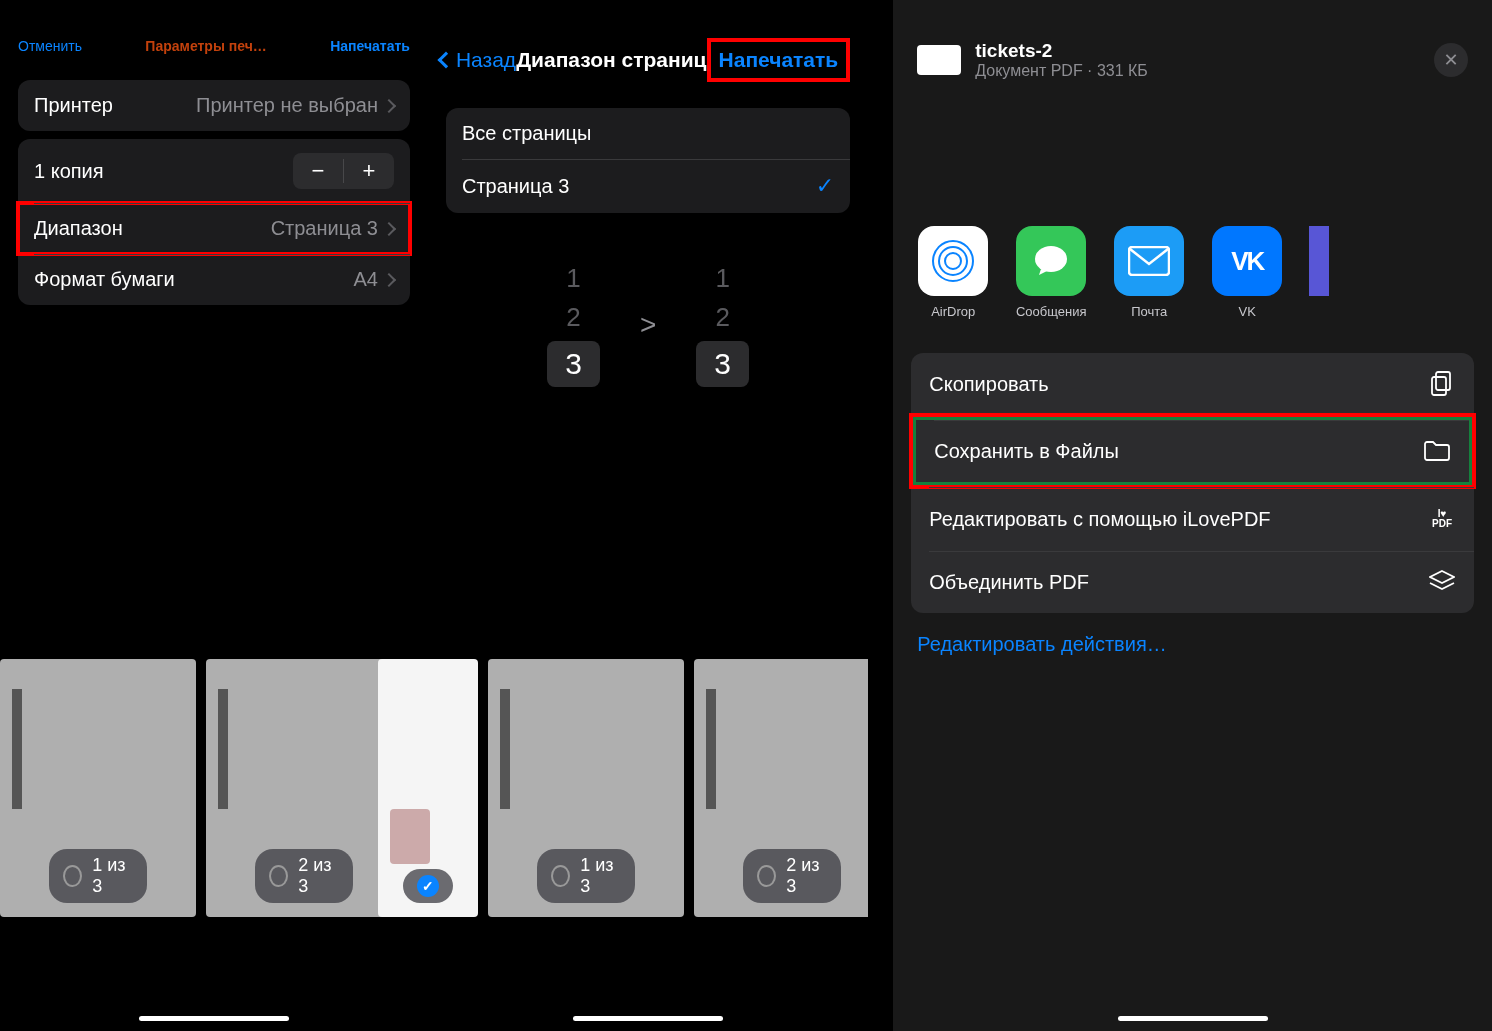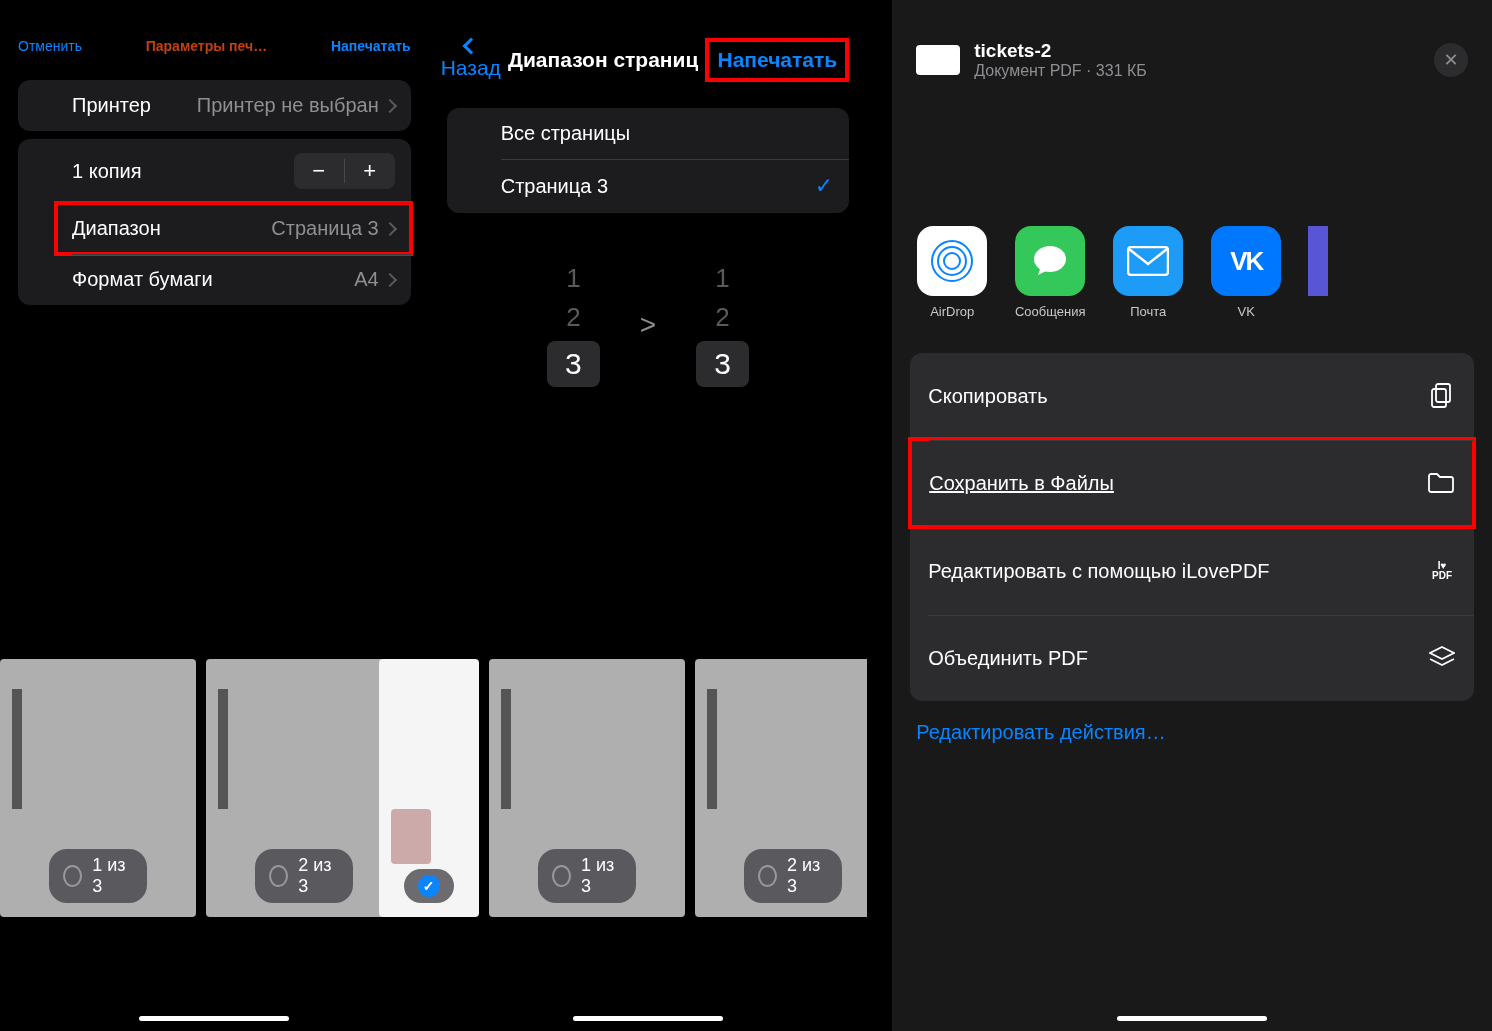--- a/index.html
+++ b/index.html
@@ -9,21 +9,21 @@
 .panel2 { width: 446px; }
 .panel3 { width: 610px; background: #191919; margin-left: 25px; }
 
 
 .p1-nav { display: flex; justify-content: space-between; align-items: center; padding: 38px 18px 18px 18px; font-size: 14px; }
 .p1-nav .cancel { color: #0a84ff; }
 .p1-nav .title { color: #c2410c; font-weight: 600; white-space: nowrap; overflow: hidden; text-overflow: ellipsis; max-width: 180px; }
 .p1-nav .print { color: #0a84ff; font-weight: 600; }
 
 .card { background: #1c1c1e; border-radius: 12px; margin: 8px 18px; }
-.row { display: flex; align-items: center; justify-content: space-between; padding: 14px 16px; font-size: 20px; position: relative; margin-left: 38px; }
+.row { display: flex; align-items: center; justify-content: space-between; padding: 14px 16px; font-size: 20px; position: relative; }
 .row + .row::before { content: ""; position: absolute; top: 0; left: 16px; right: 0; height: 1px; background: #3a3a3c; }
 .row .label { color: #fff; }
 .row .value { color: #8e8e93; display: flex; align-items: center; gap: 6px; }
 .chev { width: 10px; height: 10px; border-right: 2px solid #5a5a5e; border-top: 2px solid #5a5a5e; transform: rotate(45deg); flex-shrink: 0; }
 
 .stepper { display: flex; background: #2c2c2e; border-radius: 8px; }
 .stepper button { width: 50px; height: 36px; background: transparent; border: none; color: #fff; font-size: 22px; display: flex; align-items: center; justify-content: center; cursor: pointer; }
 .stepper .div { width: 1px; background: #48484a; margin: 6px 0; }
 
 .hl-red { outline: 4px solid #ff0000; outline-offset: -2px; }
@@ -35,21 +35,21 @@
 .thumb .circ { width: 22px; height: 22px; border: 2px solid #999; border-radius: 50%; }
 .thumb .chk { width: 22px; height: 22px; background: #0a84ff; border-radius: 50%; display: flex; align-items: center; justify-content: center; color: #fff; font-size: 14px; font-weight: bold; }
 .thumb.white { background: #f5f5f5; }
 .thumb .bar1 { position:absolute; left:12px; top:30px; width:10px; height:120px; background:#555;}
 .thumb .face { position:absolute; left:12px; top:150px; width:40px; height:55px; background:#caa; border-radius:4px;}
 
 .home-ind { position: absolute; bottom: 10px; left: 50%; transform: translateX(-50%); width: 150px; height: 5px; background: #fff; border-radius: 3px; }
 
 
 .p2-nav { display: flex; justify-content: space-between; align-items: center; padding: 38px 18px 18px 12px; font-size: 21px; }
-.p2-nav .back { color: #0a84ff; display: flex; align-items: center; gap: 4px; flex-direction: column; }
+.p2-nav .back { color: #0a84ff; display: flex; align-items: center; gap: 4px; }
 .p2-nav .back .bchev { width: 12px; height: 12px; border-left: 3px solid #0a84ff; border-bottom: 3px solid #0a84ff; transform: rotate(45deg); }
 .p2-nav .title2 { color: #fff; font-weight: 600; white-space: nowrap; overflow: hidden; }
 .p2-nav .print2 { color: #0a84ff; font-weight: 600; }
 .p2-nav .print2.hl { border: 4px solid #ff0000; padding: 6px 8px; }
 
 .checkmark { color: #0a84ff; font-size: 22px; }
 
 .picker { display: flex; align-items: center; justify-content: center; gap: 40px; margin-top: 50px; font-size: 26px; color: #5a5a5e; }
 .pick-col { display: flex; flex-direction: column; align-items: center; gap: 8px; }
 .pick-col .sel { background: #2c2c2e; padding: 6px 18px; border-radius: 8px; color: #fff; font-size: 30px; }
@@ -68,24 +68,24 @@
 .app { width: 72px; display: flex; flex-direction: column; align-items: center; gap: 8px; }
 .app .ai { width: 70px; height: 70px; border-radius: 16px; display: flex; align-items: center; justify-content: center; font-size: 34px; color: #fff; }
 .app .al { font-size: 13px; color: #c7c7cc; text-align: center; }
 .ic-airdrop { background:#fff; }
 .ic-airdrop svg circle{ stroke:#0a84ff; fill:none;}
 .ic-msg { background:#34c759; }
 .ic-mail { background:#1c9cf6; }
 .ic-vk { background:#0077ff; font-weight:bold; font-family: Arial; }
 
 .p3-actions { margin: 22px 18px 0 18px; background: #2c2c2e; border-radius: 12px; }
-.action { display: flex; justify-content: space-between; align-items: center; padding: 31px 18px; font-size: 20px; position: relative; }
+.action { display: flex; justify-content: space-between; align-items: center; padding: 19px 18px; font-size: 20px; position: relative; }
 .action + .action::before { content:""; position:absolute; top:0; left:18px; right:0; height:1px; background:#3a3a3c; }
 .action .aicon { width: 28px; height: 24px; display: flex; align-items: center; justify-content: center; }
-.action.hl-red { border: 1px solid #15803d; text-decoration: underline; }
+.action.hl-red { border: 5px solid #15803d; }
 
 .p3-edit { padding: 20px 24px; color: #0a84ff; font-size: 20px; }
 
 svg { display: block; }
 </style>
 </head>
 <body>
 
 <div class="panel panel1">
   <div class="p1-nav">

